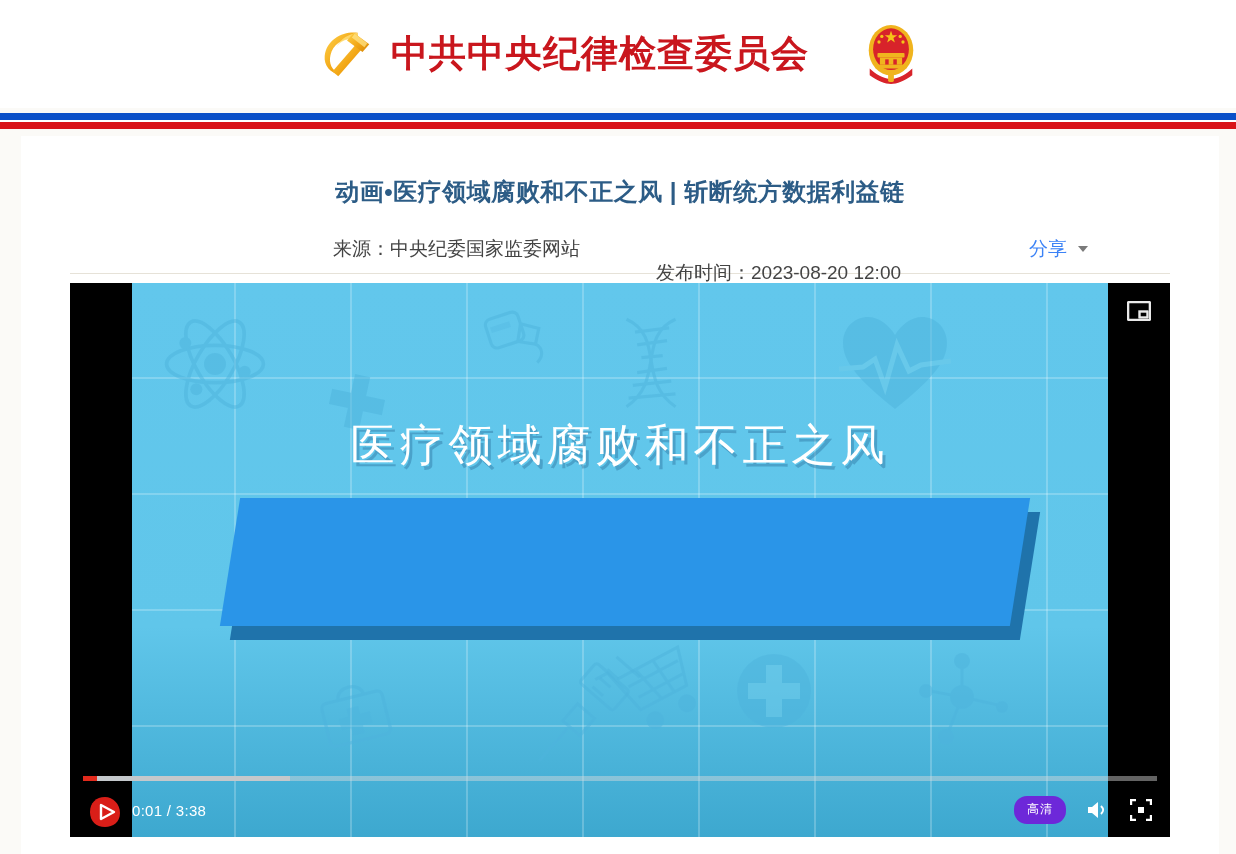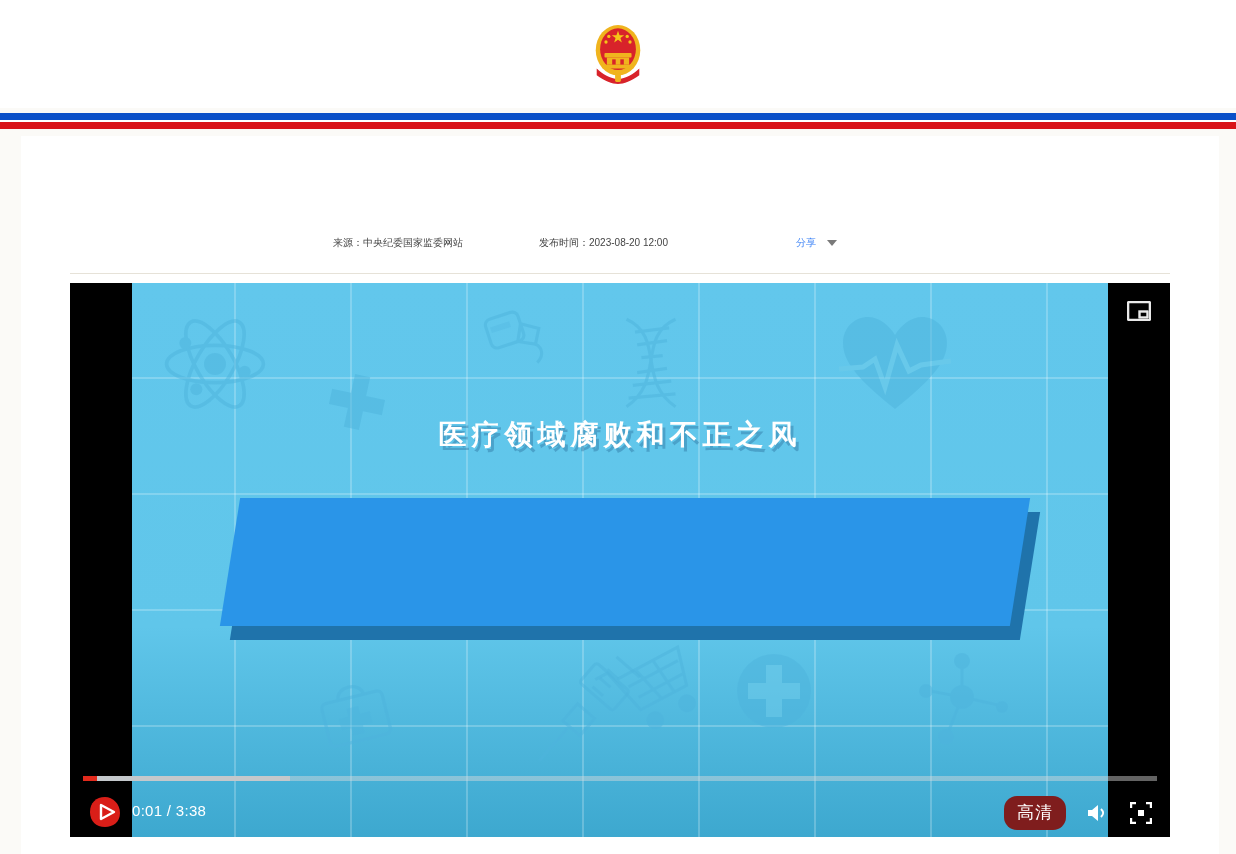--- a/index.html
+++ b/index.html
@@ -82,24 +82,24 @@
 
   #meta-row {
     position: absolute;
     left: 49px; top: 100px;
     width: 1100px;
     height: 38px;
     border-bottom: 1px solid #e6e2d8;
     display: flex;
     align-items: flex-start;
     color: #444444;
-    font-size: 10px;
+    font-size: 19px;
   }
   #meta-row .meta-source { margin-left: 263px; }
-  #meta-row .meta-time { margin-left: 76px; }
+  #meta-row .meta-time { margin-left: 76px; margin-top: 24px; }
   #meta-row .meta-share {
     margin-left: 128px;
     display: flex; align-items: center; gap: 11px;
     color: #3b82f6;
     justify-content: center;
   }
   .caret-down {
     width: 0; height: 0;
     border-left: 5px solid transparent;
     border-right: 5px solid transparent;
@@ -140,22 +140,22 @@
   .deco { position: absolute; opacity: 0.5; }
   .deco svg { display: block; }
 
   
   #video-headline {
     position: absolute;
     left: 0; top: 133px;
     width: 976px;
     text-align: center;
     color: #ffffff;
-    font-size: 28px;
-    font-weight: bold;
+    font-size: 44px;
+    font-weight: normal;
     letter-spacing: 5px;
     text-shadow: 3px 4px 0 rgba(32,94,140,0.35);
     white-space: nowrap;
   }
 
   
   #video-banner-wrap {
     position: absolute;
     left: 98px; top: 215px;
     width: 800px; height: 145px;
@@ -236,41 +236,63 @@
     font-size: 15px;
     letter-spacing: 0.3px;
   }
 
   #right-controls {
     position: absolute;
     right: 16px; top: 9px;
     display: flex; align-items: center; gap: 18px;
   }
   #quality-badge {
-    background: #7f1d1d;
+    background: #6d28d9;
     color: #ffffff;
-    font-size: 17px;
+    font-size: 12px;
     padding: 5px 13px 6px;
     border-radius: 13px;
     letter-spacing: 1px;
     cursor: pointer;
   }
   .ctrl-icon {
     width: 26px; height: 26px;
     display: flex; align-items: center; justify-content: center;
     cursor: pointer;
   }
 </style>
 </head>
 <body>
 
 <div id="page">
 
   <div id="site-header">
 
+    <div class="brand-lockup">
+      <span class="emblem-cpc">
+        <svg viewBox="0 0 64 64" width="62" height="62" aria-hidden="true">
+          <defs>
+            <linearGradient id="gold" x1="0" y1="0" x2="1" y2="1">
+              <stop offset="0%" stop-color="#ffd24a"></stop>
+              <stop offset="55%" stop-color="#f2a615"></stop>
+              <stop offset="100%" stop-color="#d4860a"></stop>
+            </linearGradient>
+          </defs>
+
+          <path d="M44 10 C30 8 12 16 10 34 C9 44 16 52 26 53 C17 49 14 41 16 33 C19 20 32 14 44 17 Z" fill="url(#gold)"></path>
+          <path d="M44 10 C36 11 26 16 22 25 C26 19 34 15 44 16 Z" fill="#ffe07a" opacity="0.8"></path>
+
+          <path d="M18 50 L44 20 L50 25 L24 55 Z" fill="url(#gold)"></path>
+
+          <path d="M40 10 L56 22 L49 30 L33 18 Z" fill="url(#gold)"></path>
+          <path d="M41 11 L54 21 L51 25 L38 15 Z" fill="#ffe488" opacity="0.75"></path>
+        </svg>
+      </span>
+      <span class="brand-text">中共中央纪律检查委员会</span>
+    </div>
 
     <div class="brand-lockup">
       <span class="emblem-nation">
         <svg viewBox="0 0 60 62" width="60" height="60" aria-hidden="true">
 
           <ellipse cx="30" cy="27" rx="23" ry="26" fill="#f0b41e"></ellipse>
           <ellipse cx="30" cy="26" rx="18.5" ry="21.5" fill="#d8232a"></ellipse>
 
           <polygon points="30,7 31.6,11.6 36.4,11.6 32.5,14.5 34,19.1 30,16.2 26,19.1 27.5,14.5 23.6,11.6 28.4,11.6" fill="#f5c518"></polygon>
           <circle cx="20.5" cy="12.8" r="1.7" fill="#f5c518"></circle>
@@ -292,20 +314,21 @@
   </div>
 
   <div id="divider-bar">
     <div class="stripe-blue"></div>
     <div class="stripe-white"></div>
     <div class="stripe-red"></div>
   </div>
 
   <div id="article-sheet">
 
+    <h1 id="article-title">动画•医疗领域腐败和不正之风 | 斩断统方数据利益链</h1>
 
     <div id="meta-row">
       <span class="meta-source">来源：中央纪委国家监委网站</span>
       <span class="meta-time">发布时间：2023-08-20 12:00</span>
       <span class="meta-share">
         <span>分享</span>
         <i class="caret-down"></i>
       </span>
     </div>
 

